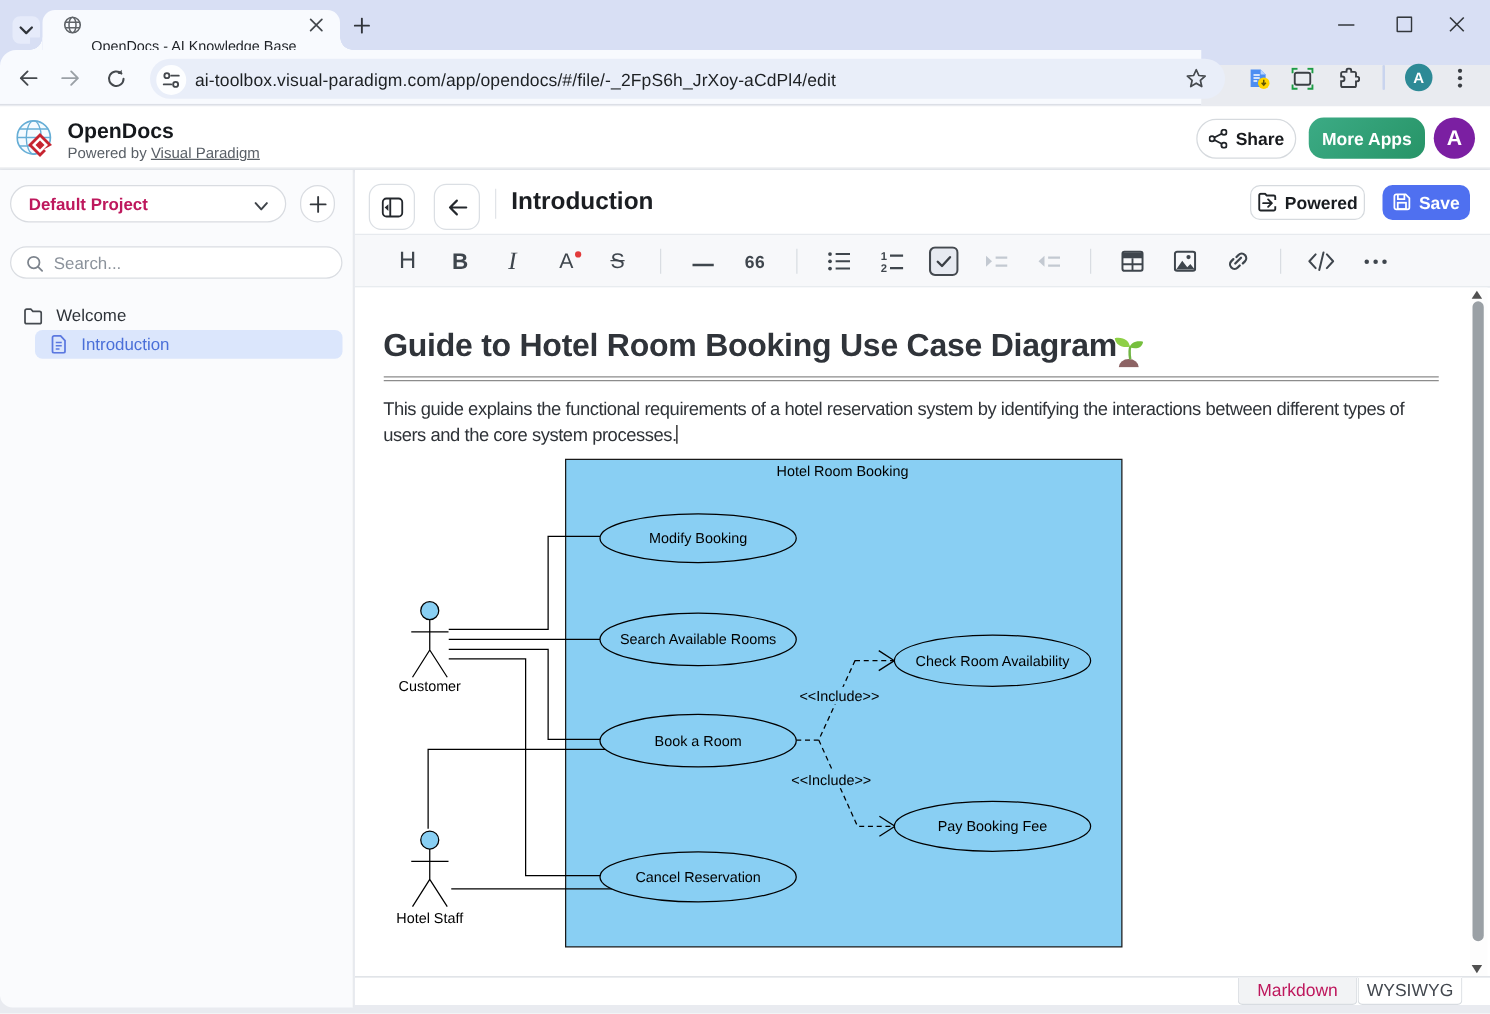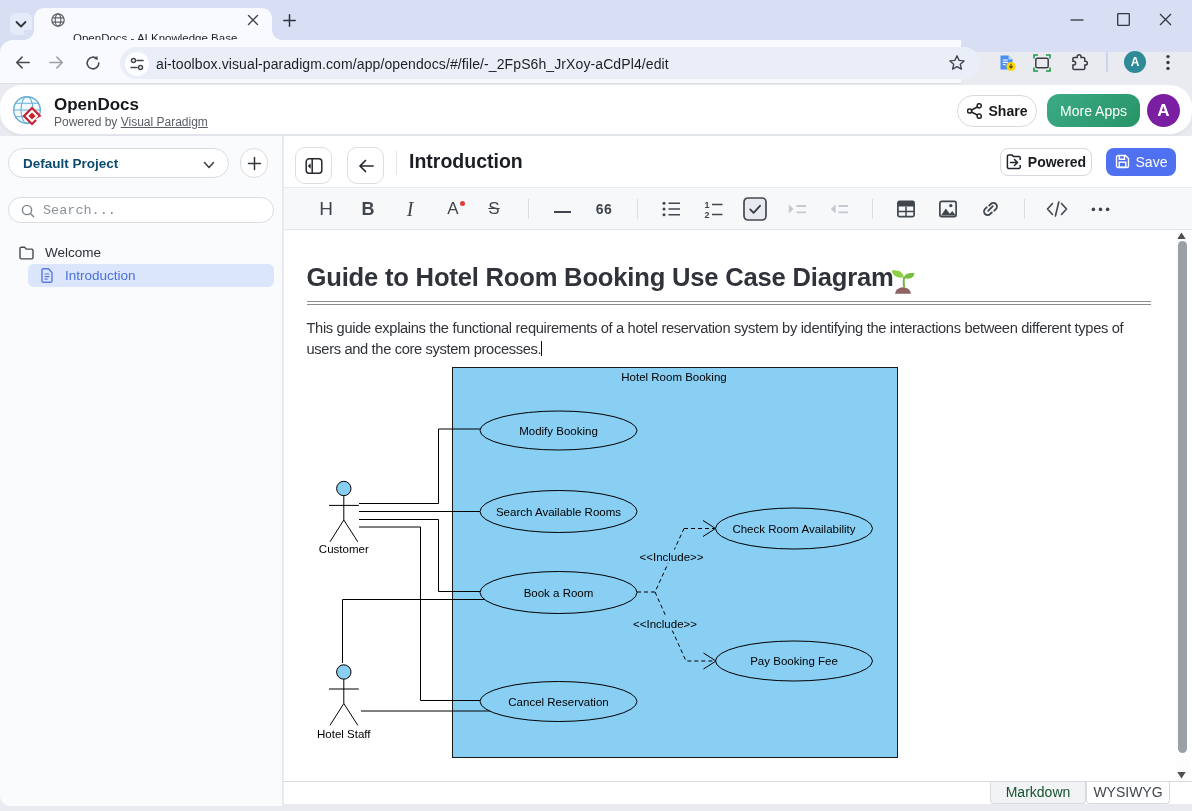--- a/index.html
+++ b/index.html
@@ -12,62 +12,62 @@
   #tabstrip { left:0; top:0; width:1192px; height:52px; background:#d8dff4; }
   #tab { left:34px; top:8px; width:238px; height:32px; background:#f8fafe; border-radius:10px 10px 0 0; }
   #tab-title { left:73px; top:14px; width:180px; font-size:11.5px; color:#1e2126; white-space:nowrap; overflow:hidden;margin-top:18px; }
   #chevbtn { left:10px; top:13px; width:22px; height:22px; border-radius:6px; background:#e6ebfa; }
   #toolbarrow { left:0; top:40px; width:961px; height:44px; background:#f8fafe; border-bottom:1px solid #dcdfe6; border-top-left-radius:13px; }
   #omnibox { left:120px; top:7px; width:860px; height:32px; border-radius:16px; background:#e9eef9; }
   #omni-circle { left:125px; top:11.5px; width:24px; height:24px; border-radius:50%; background:#fdfeff; }
   #urltext { left:156px; top:16px; font-size:14px; color:#1d2023; letter-spacing:0.1px; }
 
   
-  #appheader { left:0; top:85px; width:1192px; height:50px; background:#fff; border-bottom:1px solid #e3e6ea; box-shadow:0 2px 3px rgba(40,50,70,0.05);border-radius:22px; }
+  #appheader { left:0; top:85px; width:1192px; height:50px; background:#fff; border-bottom:1px solid #e3e6ea; box-shadow:0 2px 3px rgba(40,50,70,0.05); }
   #logotext { left:54px; top:10px; font-size:17px; font-weight:bold; color:#15181c; }
   #logosub { left:54px; top:30px; font-size:12px; color:#595f66; }
   .btn { position:absolute; background:#fff; border:1px solid #d6dade; display:flex; align-items:center; justify-content:center; }
   #sharebtn { left:957px; top:10px; width:80px; height:32px; border-radius:16px; font-size:14px; font-weight:bold; color:#17191c; gap:7px; }
-  #moreapps { left:1047px; top:9px; width:93px; height:33px; border-radius:12px; background:linear-gradient(135deg,#3cab85,#279467); border:none; font-size:14px; font-weight:normal; color:#fff; }
+  #moreapps { left:1047px; top:9px; width:93px; height:33px; border-radius:12px; background:linear-gradient(135deg,#3cab85,#279467); border:none; font-size:14px; font-weight:bold; color:#fff; }
   #hdravatar { left:1147px; top:9px; width:33px; height:33px; border-radius:50%; background:#7b1fa2; color:#fff; font-size:17px; font-weight:bold; display:flex; align-items:center; justify-content:center; }
 
   
   #sidebar { left:0; top:135.5px; width:283px; height:670.5px; background:#fafbfd; border-right:1px solid #e5e8ec; border-radius:0 0 0 10px; }
   #projsel { left:8px; top:12.5px; width:221px; height:30px; border-radius:15px; border:1px solid #d9dce1; background:#fff; }
-  #projsel span { position:absolute; left:14px; top:7px; font-size:13.5px; font-weight:bold; color:#0c4a6e; }
+  #projsel span { position:absolute; left:14px; top:7px; font-size:13.5px; font-weight:bold; color:#be185d; }
   #plusbtn { left:240px; top:12.5px; width:28px; height:30px; border-radius:14px; border:1px solid #d9dce1; background:#fff; }
-  #searchbox { left:8px; top:61.5px; width:266px; height:26px; border-radius:13px; border:1px solid #dadde2; background:#fff;font-family:Liberation Mono, monospace; }
+  #searchbox { left:8px; top:61.5px; width:266px; height:26px; border-radius:13px; border:1px solid #dadde2; background:#fff; }
   #searchbox span { position:absolute; left:34px; top:5px; font-size:13.5px; color:#8b929b; }
   #welcomerow { left:45px; top:109px; font-size:13.5px; color:#2d3238; }
   #introrow { left:28px; top:128.5px; width:246px; height:23px; border-radius:6px; background:#dbe6fc; }
   #introrow span { position:absolute; left:37px; top:4px; font-size:13.5px; color:#4a6fd8; }
 
   
   #main { left:284px; top:135.5px; width:908px; height:668.5px; background:#fff; border-radius:0 0 10px 0; }
   #titlebar { left:0; top:0; width:908px; height:52px; border-bottom:1px solid #e7eaee; }
   .sqbtn { position:absolute; width:37px; height:37px; border-radius:10px; border:1px solid #dbdfe4; background:#fff; }
   #docname { left:125px; top:14px; font-size:19.5px; font-weight:bold; color:#1b1e22; }
   #pipelinebtn { left:716px; top:12px; width:92px; height:28px; border-radius:8px; font-size:14px; font-weight:bold; color:#191c20; gap:6px; }
-  #savebtn { left:822px; top:12px; width:70px; height:28px; border-radius:8px; background:#4f70f0; border:none; font-size:14px; font-weight:normal; color:#fff; gap:6px; }
+  #savebtn { left:822px; top:12px; width:70px; height:28px; border-radius:8px; background:#4f70f0; border:none; font-size:14px; font-weight:bold; color:#fff; gap:6px; }
   #edtoolbar { left:0; top:52px; width:908px; height:42.5px; background:#f7f8fa; border-bottom:1px solid #e4e7eb; }
   .tbtxt { position:absolute; top:11px; width:30px; text-align:center; font-size:19px; color:#3f464d; line-height:20px; }
   .tbdiv { position:absolute; top:11px; width:1px; height:20px; background:#d9dde2; }
   .tbi { top:12px; }
 
   
   #doc { left:0; top:94.5px; width:892px; height:551px; background:#fff; }
   #h1 { left:22.5px; top:33px; width:880px; font-size:25.6px; white-space:nowrap; font-weight:bold; color:#30343a; letter-spacing:-0.2px; }
   #h1rule { left:22.5px; top:69px; width:844px; height:6px; border-bottom:4px double #8c8c8c; }
   #para { left:22.5px; top:88px; width:880px; font-size:14.7px; letter-spacing:-0.35px; line-height:21px; color:#2f3338; white-space:nowrap; }
   #caret { display:inline-block; width:1px; height:15px; background:#111; vertical-align:-2px; }
   #edscroll { left:892px; top:94.5px; width:14px; height:551px; background:#fdfdfd; }
 
   
   #statusbar { left:284px; top:781px; width:908px; height:23px; background:#fff; border-top:1px solid #d8dce1; }
-  #mdbtn { left:706px; top:0px; width:96px; height:22px; background:#f2f3f5; border:1px solid #d8dce1; border-top:none; border-radius:0 0 4px 4px; color:#14532d; font-size:14px; text-align:center; line-height:21px; }
+  #mdbtn { left:706px; top:0px; width:96px; height:22px; background:#f2f3f5; border:1px solid #d8dce1; border-top:none; border-radius:0 0 4px 4px; color:#be185d; font-size:14px; text-align:center; line-height:21px; }
   #wsbtn { left:802px; top:0px; width:84px; height:22px; background:#fff; border:1px solid #d8dce1; border-top:none; border-radius:0 0 4px 4px; color:#42474e; font-size:14px; text-align:center; line-height:21px; }
 </style>
 </head>
 <body>
 <div id="page">
 
   <div class="abs" id="tabstrip">
     <div class="abs" id="chevbtn">
       <svg width="22" height="22" viewBox="0 0 22 22">
           <path d="M6.5 9l4.5 4.5L15.5 9" fill="none" stroke="#30343a" stroke-width="1.8" stroke-linecap="round" stroke-linejoin="round"></path>

